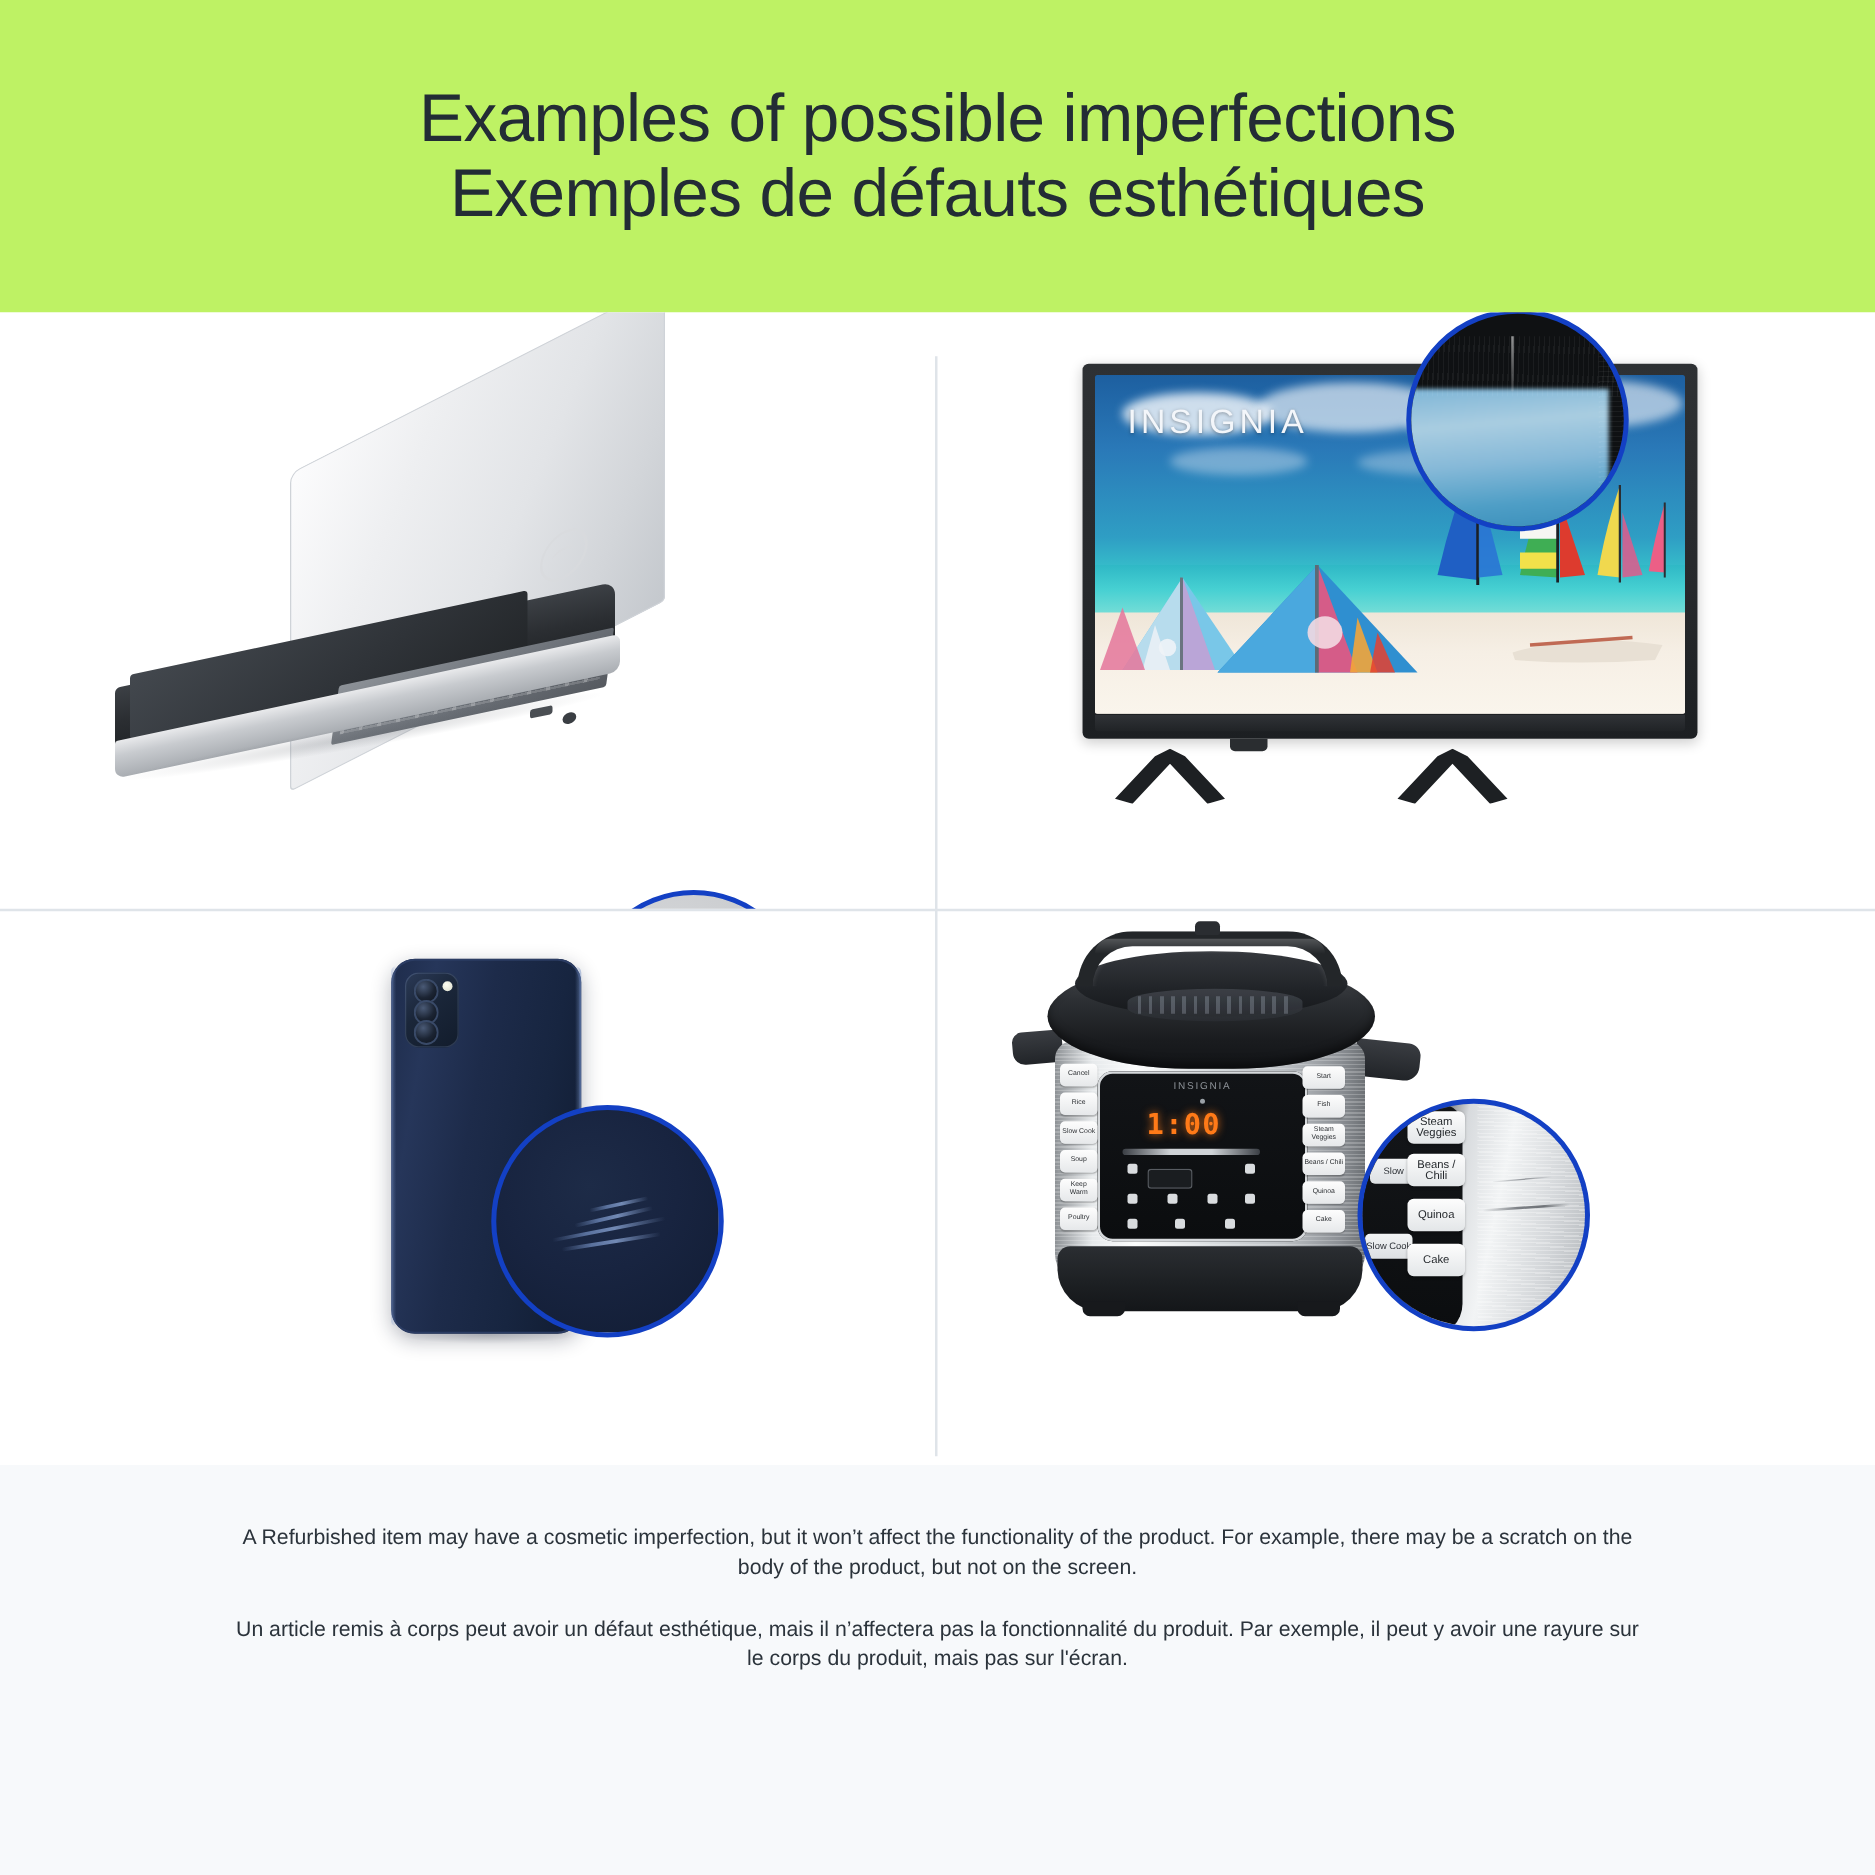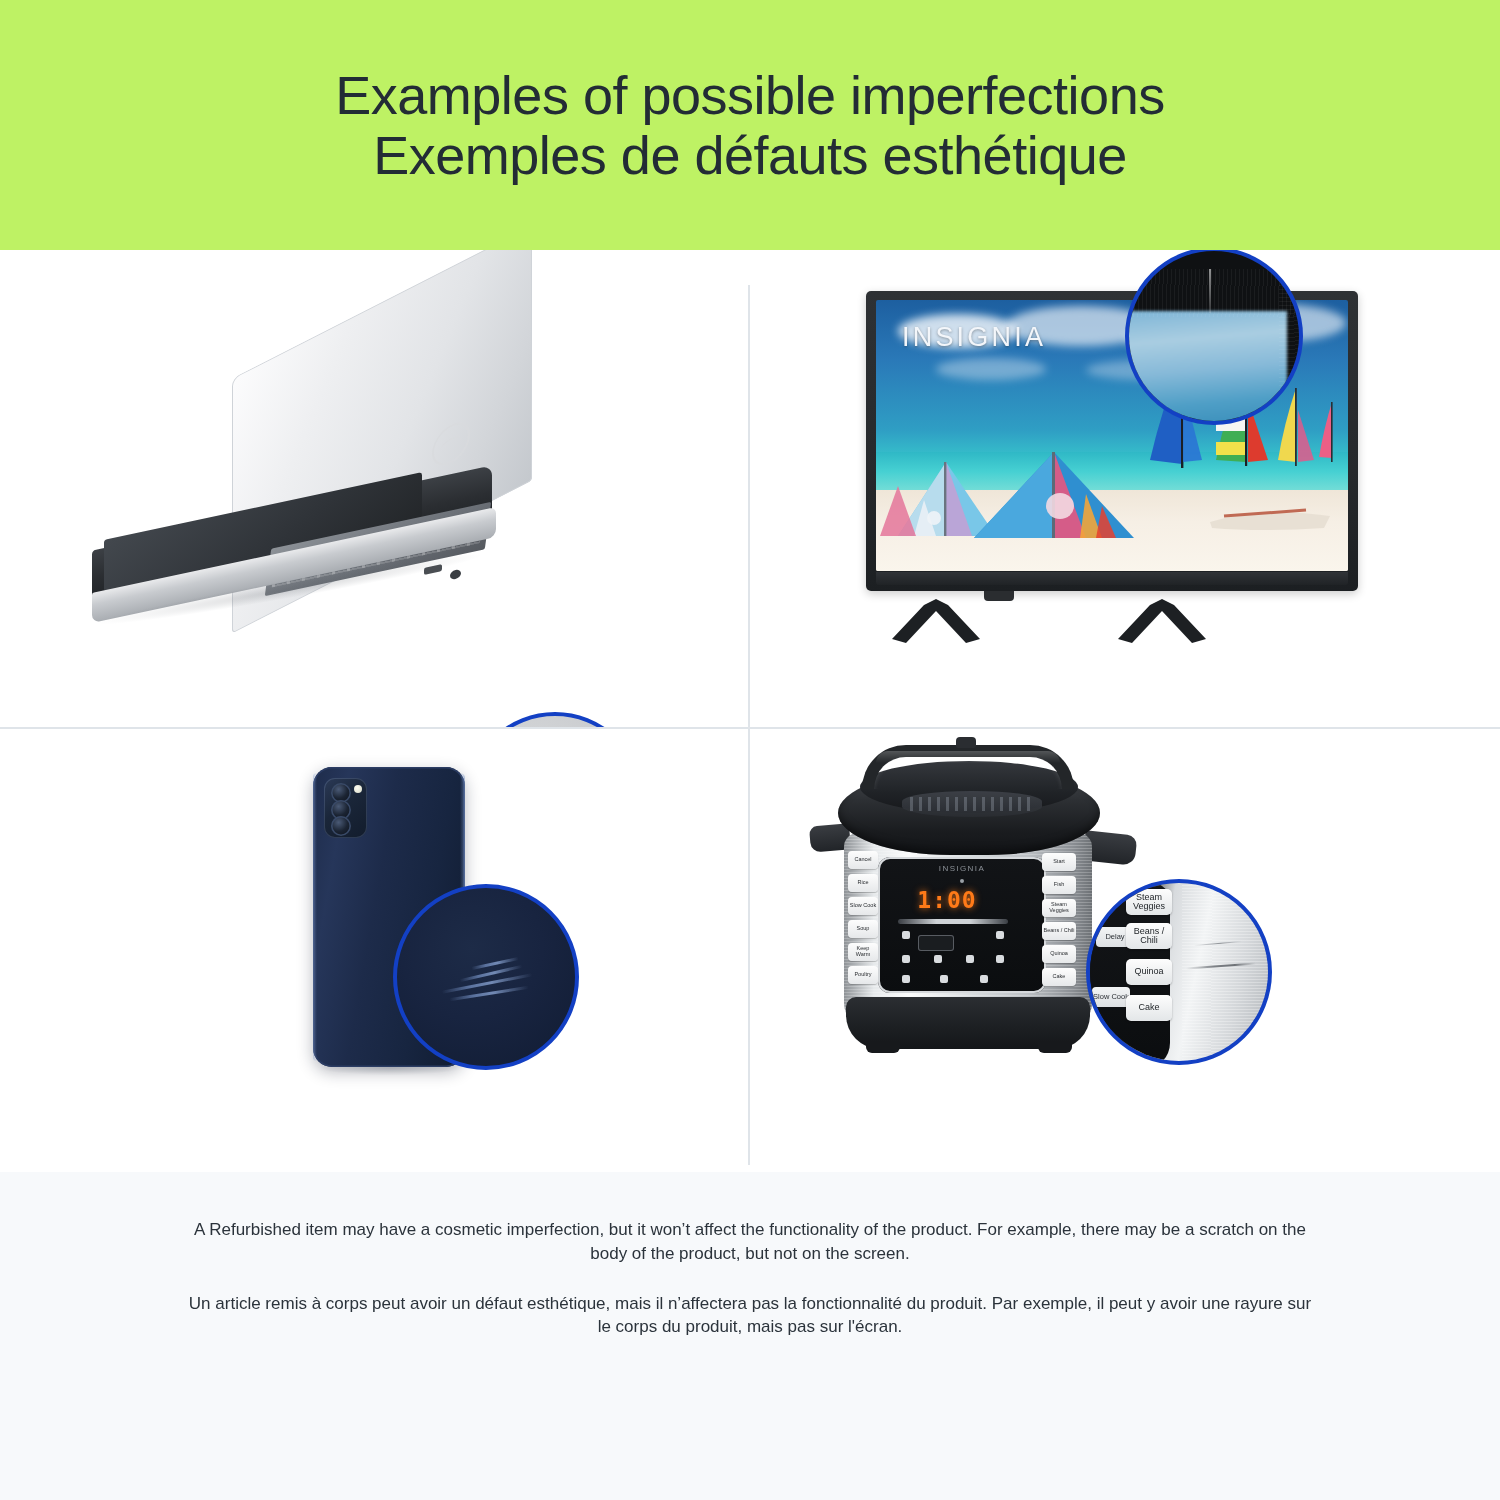--- a/index.html
+++ b/index.html
@@ -418,21 +418,21 @@
   }
   .para + .para{margin-top:26px;}
 </style>
 </head>
 <body>
 
 <div class="page">
 
   <div class="header">
     <div class="title-line">Examples of possible imperfections</div>
-    <div class="title-line">Exemples de défauts esthétique</div>
+    <div class="title-line">Exemples de défauts esthétiques</div>
   </div>
 
   <div class="grid">
     <div class="vline"></div>
     <div class="hline"></div>
 
     <div class="cell cell-laptop">
       <div class="laptop-wrap">
         <div class="lid-edge"></div>
         <div class="lid"></div>
@@ -608,21 +608,21 @@
           <div class="ck-btn">Fish</div>
           <div class="ck-btn">Steam Veggies</div>
           <div class="ck-btn">Beans / Chili</div>
           <div class="ck-btn">Quinoa</div>
           <div class="ck-btn">Cake</div>
         </div>
 
         <div class="mag mag-cooker">
           <div class="zdark"></div>
           <div class="zsteel"></div>
-          <div class="zbtn-s" style="left:6px;top:44px;">Delay</div>
+          <div class="zbtn-s" style="left:6px;top:44px;">Slow</div>
           <div class="zbtn-s" style="left:2px;top:104px;">Slow Cook</div>
           <div class="zbtn" style="left:36px;top:6px;">Steam Veggies</div>
           <div class="zbtn" style="left:36px;top:40px;">Beans / Chili</div>
           <div class="zbtn" style="left:36px;top:76px;">Quinoa</div>
           <div class="zbtn" style="left:36px;top:112px;">Cake</div>
           <div class="zscr"></div>
           <div class="zscr2"></div>
         </div>
       </div>
     </div>

